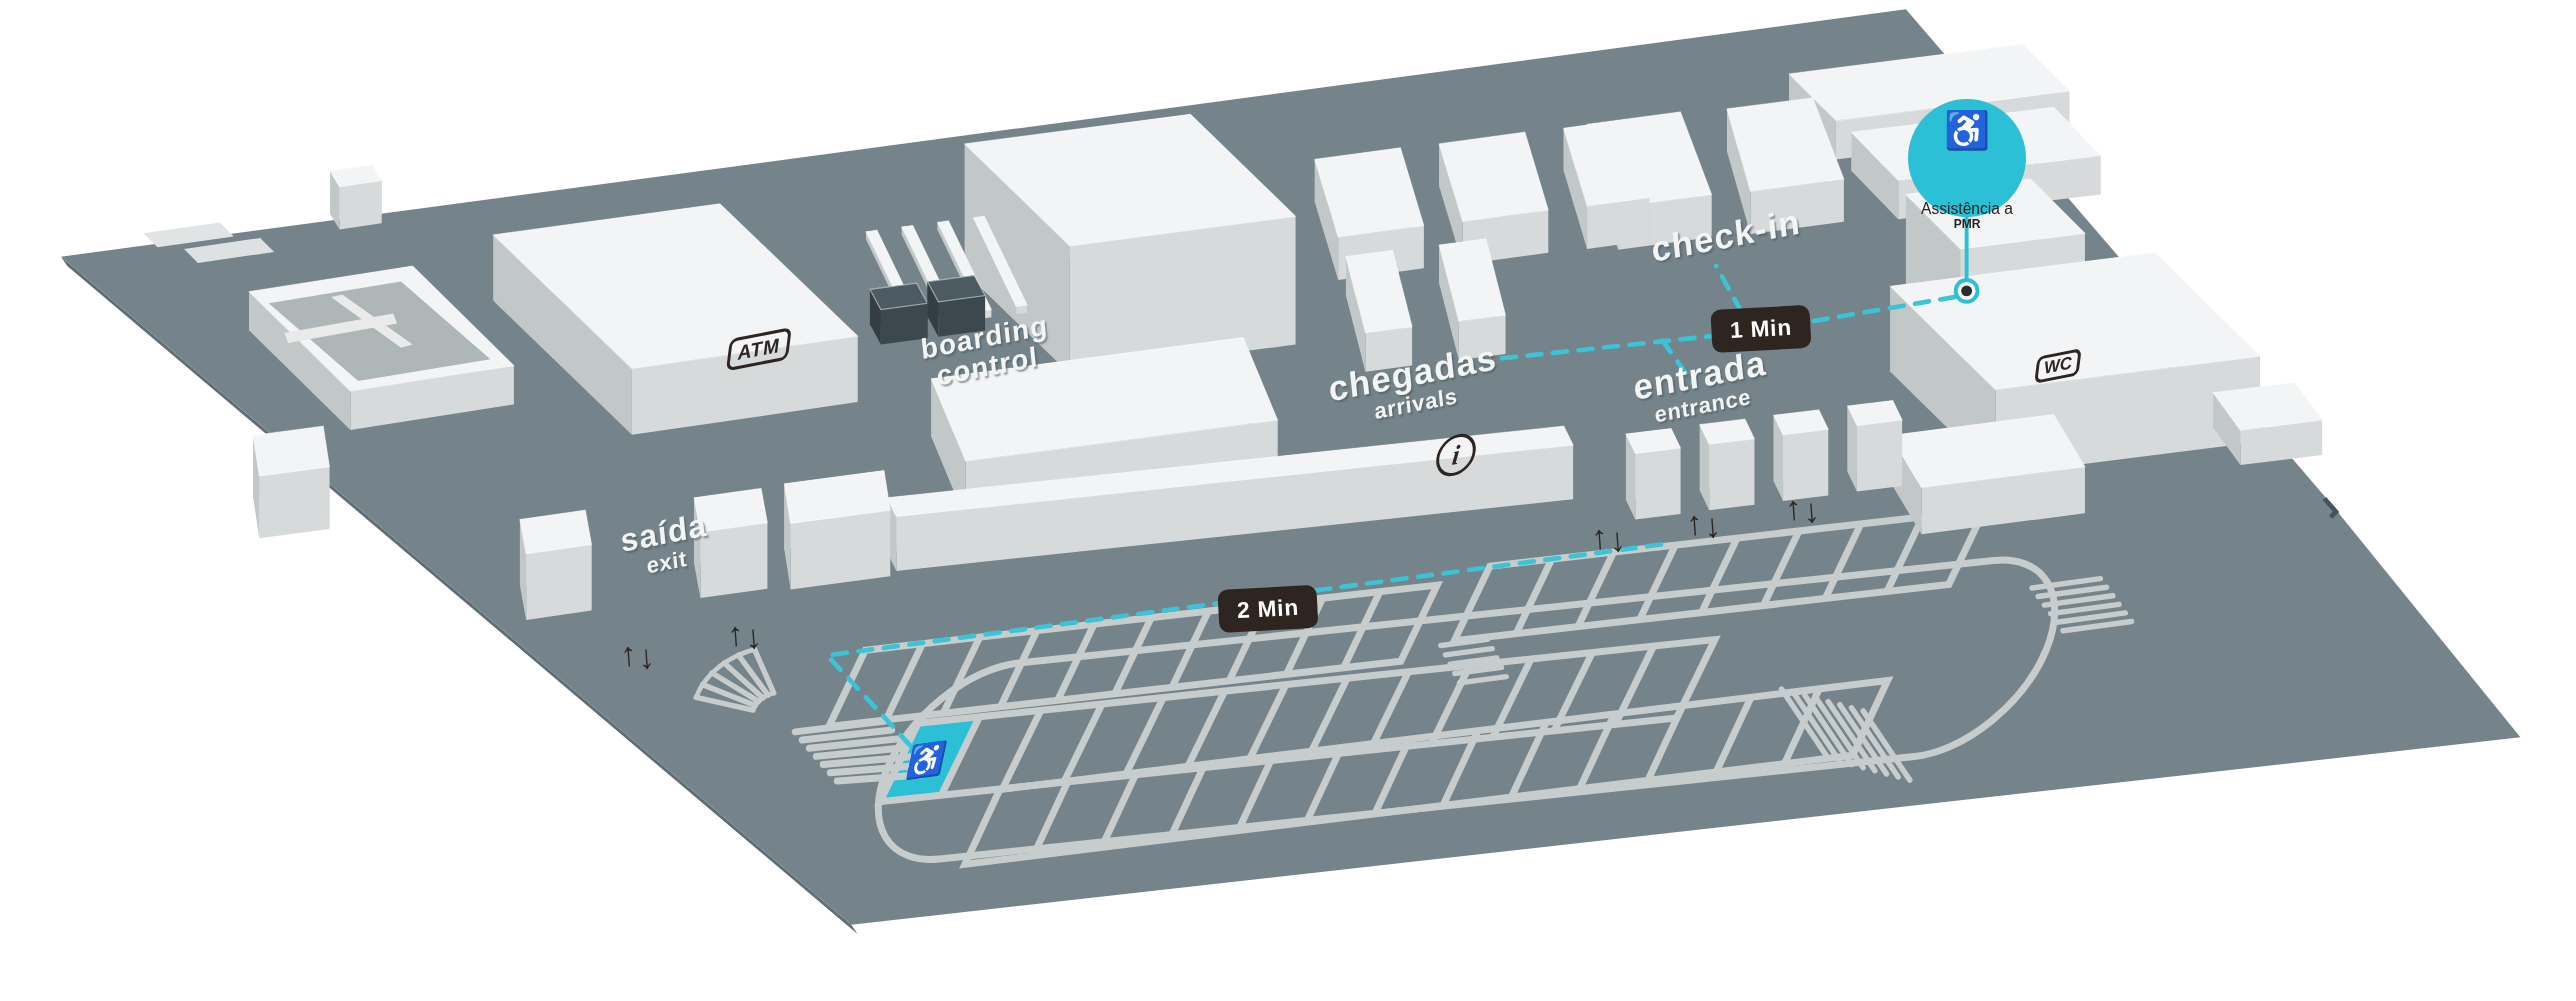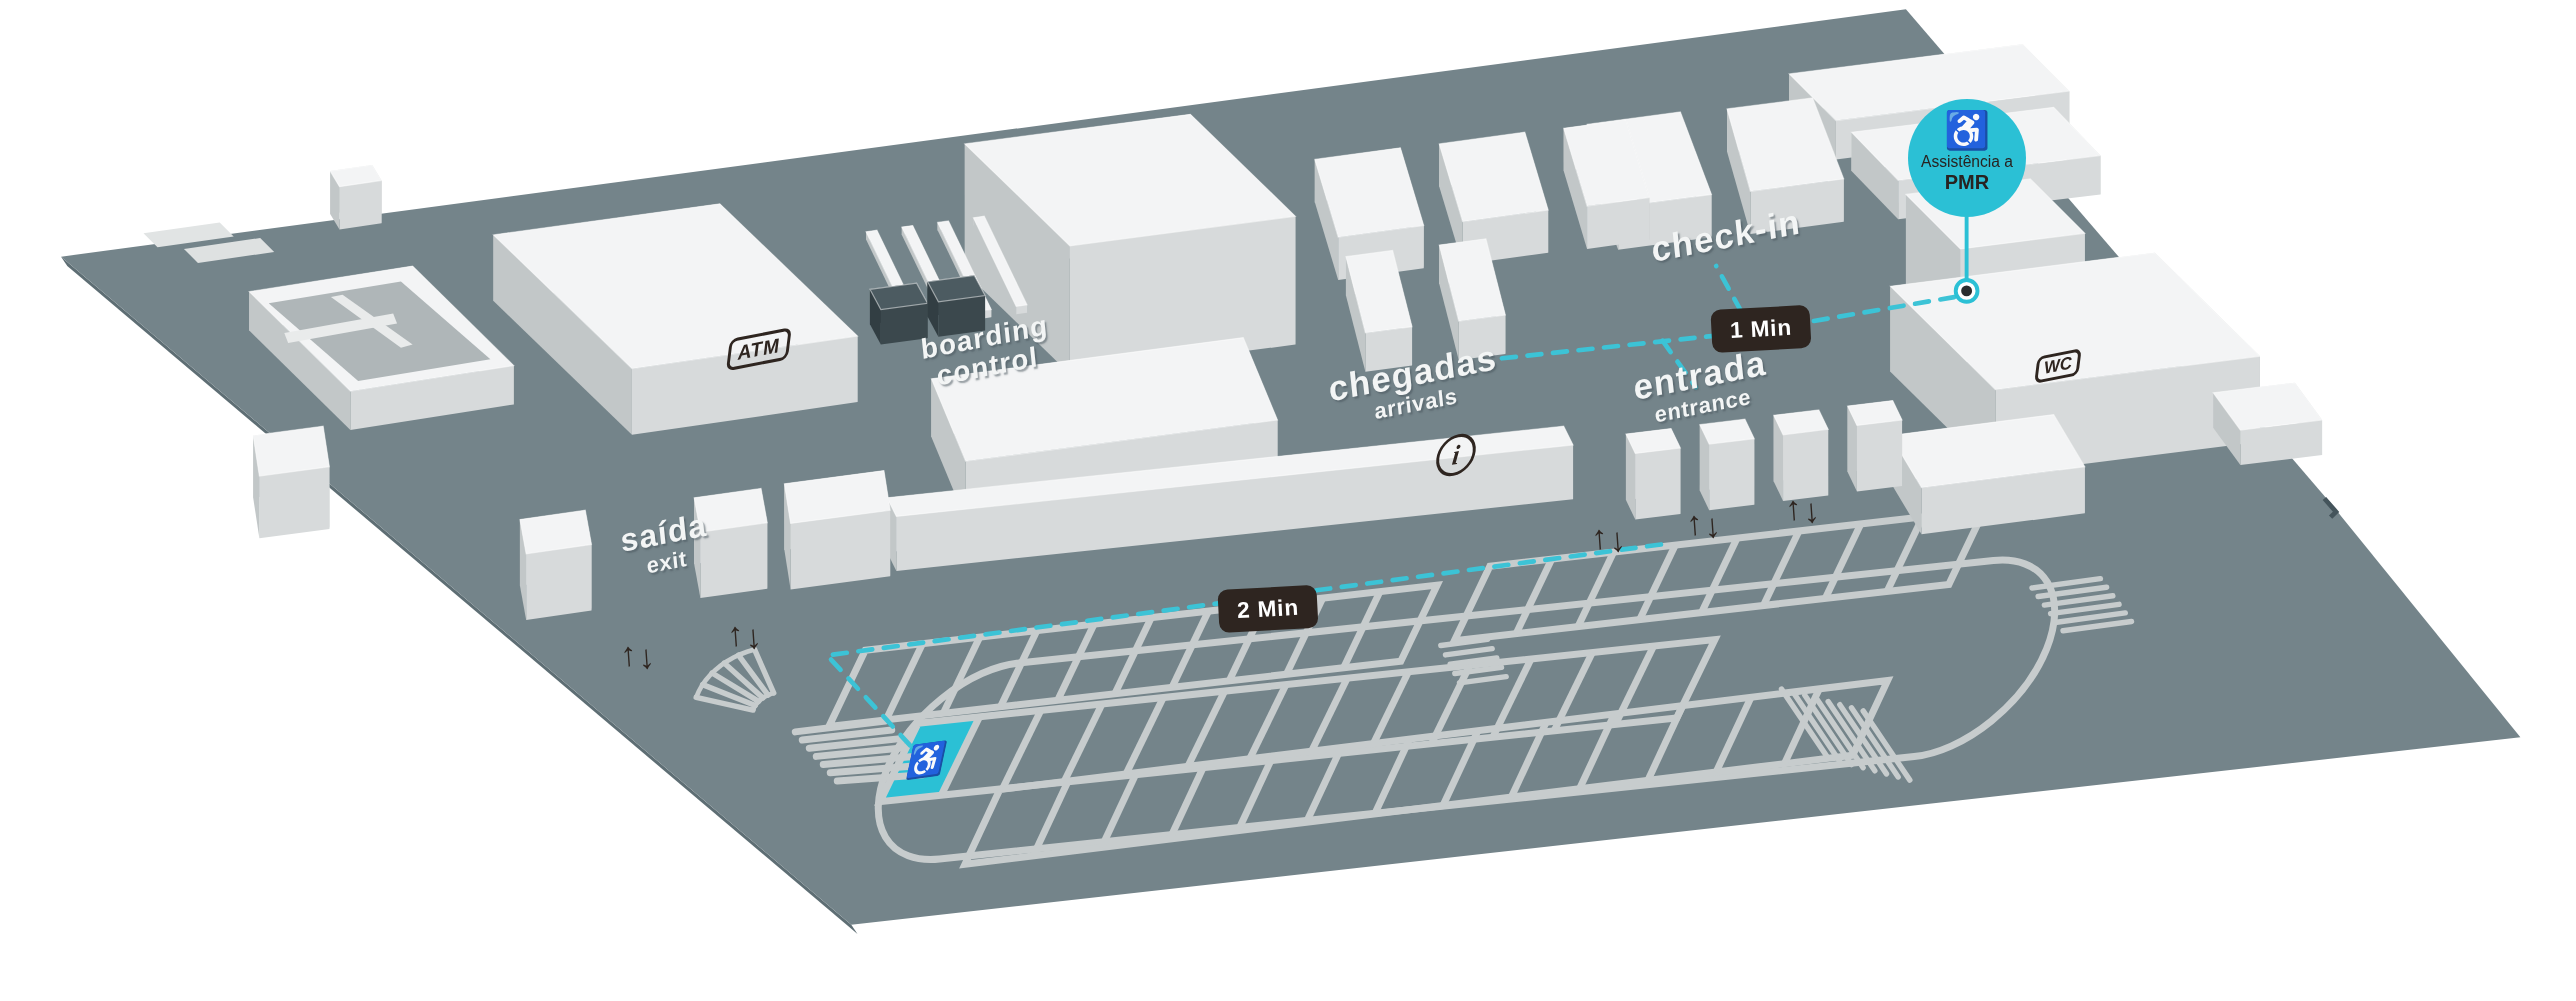--- a/index.html
+++ b/index.html
@@ -16,22 +16,22 @@
   .lbl-md{font-size:28px;}
   .lbl-sm{font-size:22px;letter-spacing:0.8px;}
 
   .min-badge{position:absolute;transform:translate(-50%,-50%) rotate(-3deg);
     background:#2E2520;color:#FFFFFF;font-size:22.6px;font-weight:bold;
     padding:8.6px 18.7px;border-radius:10px;letter-spacing:0.8px;white-space:nowrap;}
 
   .pmr-pin{position:absolute;width:118px;height:118px;border-radius:50%;background:#2BC0D5;
     transform:translate(-50%,-50%);text-align:center;color:#282321;}
   .pin-icon{font-size:37px;line-height:1.15;margin-top:11px;}
-  .pin-l1{font-size:15.6px;line-height:1.2;}
-  .pin-l2{font-size:20px;font-weight:bold;line-height:1.15;}
+  .pin-l1{font-size:15.6px;line-height:1.2;margin-top:47px;}
+  .pin-l2{font-size:12px;font-weight:bold;line-height:1.15;}
 
   .plate{position:absolute;border:3.9px solid #2E2520;color:#2E2520;font-weight:bold;
     border-radius:7.8px;transform:translate(-50%,-50%) rotate(-11deg) skewX(-18deg);
     padding:0.8px 7px;background:transparent;white-space:nowrap;}
   .plate-atm{font-size:19.5px;letter-spacing:0.8px;}
   .plate-wc{font-size:17px;border-radius:7px;padding:0 5.4px;}
   .plate-info{width:34px;height:34px;border-radius:50%;padding:0;
     font-family:"Liberation Serif",serif;font-style:italic;font-size:26.5px;
     display:flex;align-items:center;justify-content:center;}
 

